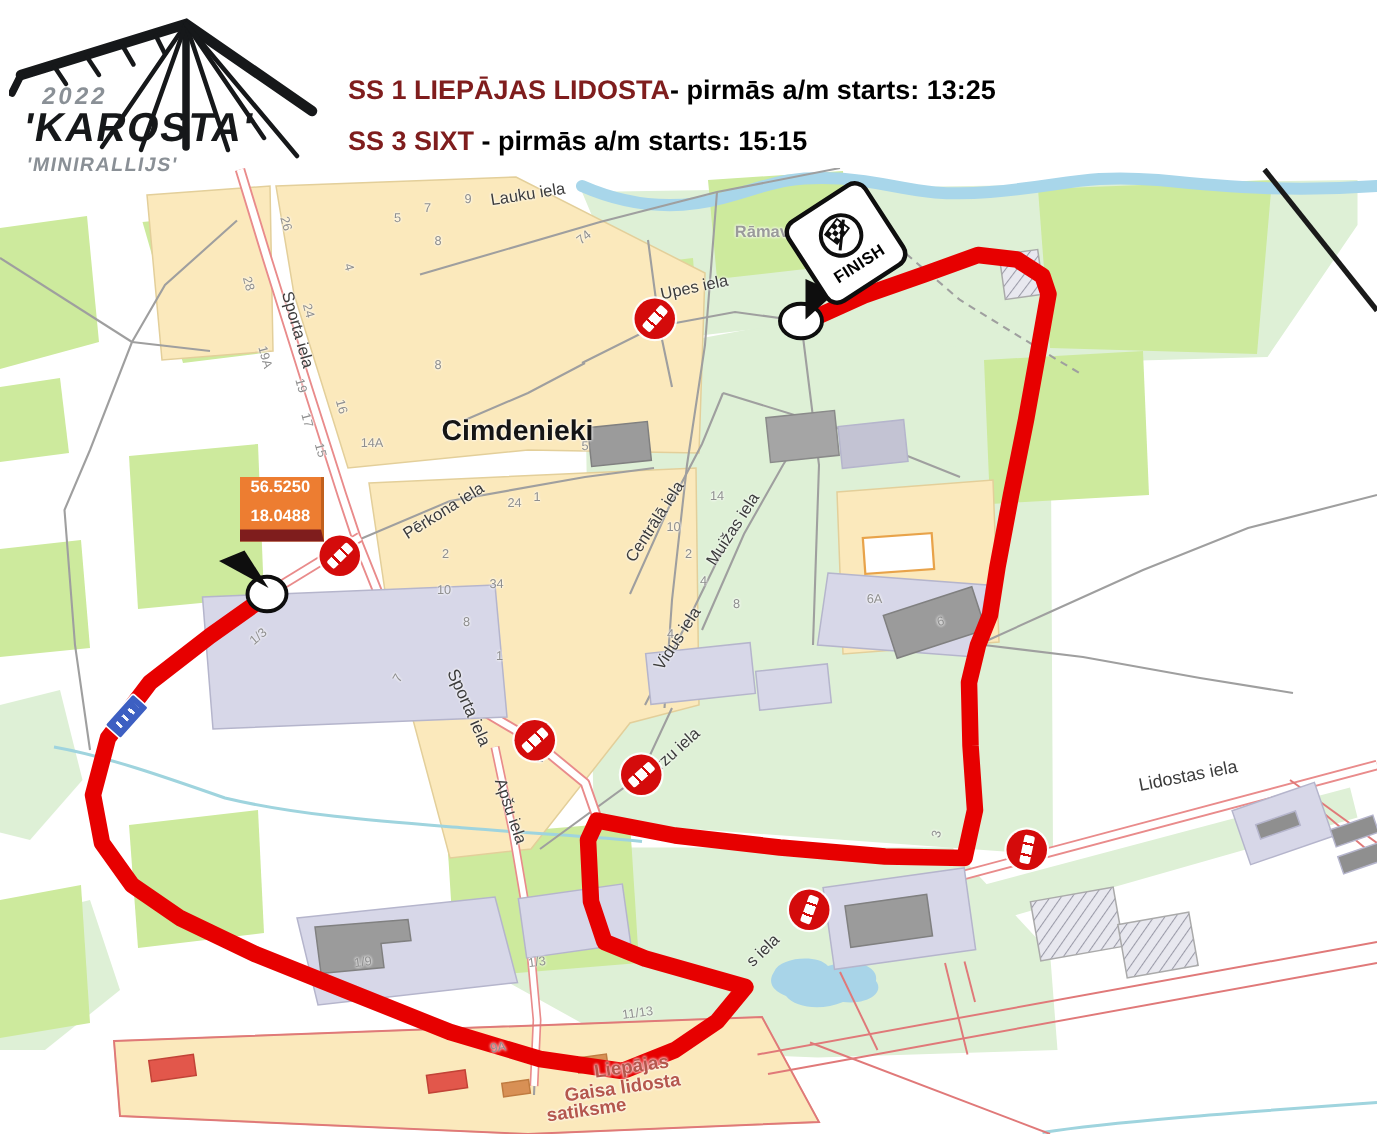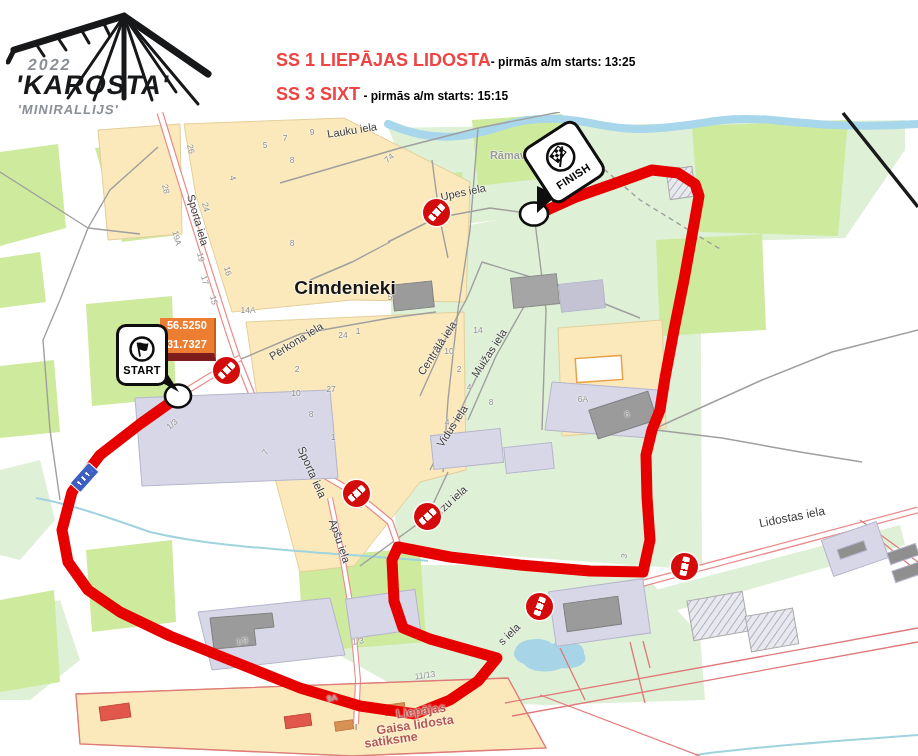--- a/index.html
+++ b/index.html
@@ -8,22 +8,22 @@
   
   #header{position:absolute;left:0;top:0;width:918px;height:112px;background:#fff;z-index:40;}
   #logo{position:absolute;left:6px;top:4px;width:220px;height:116px;}
   #logo .yr{position:absolute;left:22px;top:52px;font-size:16px;font-weight:800;
             color:#8a9096;transform:skewX(-10deg);letter-spacing:2px;}
   #logo .nm{position:absolute;left:10px;top:66px;font-size:27px;font-weight:800;
             color:#16181a;transform:skewX(-10deg);letter-spacing:1px;}
   #logo .sub{position:absolute;left:12px;top:98px;font-size:13px;font-weight:800;
             color:#8a9096;transform:skewX(-10deg);letter-spacing:1px;}
   .stageline{position:absolute;left:232px;white-space:nowrap;}
-  .stageline .big{font-size:18px;font-weight:800;color:#ef4444;margin-left:44px;}
-  .stageline .small{font-size:12px;font-weight:800;color:#000;}
+  .stageline .big{font-size:18px;font-weight:800;color:#7f1d1d;}
+  .stageline .small{font-size:18px;font-weight:800;color:#000;}
   
   #labels{position:absolute;left:0;top:0;width:918px;height:756px;z-index:10;pointer-events:none;}
   .mlabel{position:absolute;white-space:nowrap;color:#3c3c3c;
           text-shadow:0 0 2px #fff,0 0 2px #fff;transform-origin:center;}
   .street{font-size:11px;font-weight:400;}
   .hnum{font-size:8.5px;color:#8f8f8f;font-weight:400;}
   .place{font-weight:700;color:#151515;}
   
   .noentry{position:absolute;width:27px;height:27px;margin:-13.5px 0 0 -13.5px;border-radius:50%;
            background:#d40b0b;box-shadow:0 0 0 1.5px rgba(255,255,255,.9);z-index:20;}
@@ -203,34 +203,34 @@
       <div class="mlabel street" style="left: 792px; top: 517px; font-size: 12px; transform: translate(-50%, -50%) rotate(-11deg);">Lidostas iela</div>
       <div class="mlabel street" style="left: 509px; top: 634px; font-size: 11px; transform: translate(-50%, -50%) rotate(-44deg);">s iela</div>
       <div class="mlabel hnum" style="left: 191px; top: 149px; transform: translate(-50%, -50%) rotate(75deg);">26</div>
       <div class="mlabel hnum" style="left: 166px; top: 189px; transform: translate(-50%, -50%) rotate(75deg);">28</div>
       <div class="mlabel hnum" style="left: 206px; top: 207px; transform: translate(-50%, -50%) rotate(75deg);">24</div>
       <div class="mlabel hnum" style="left: 177px; top: 238px; transform: translate(-50%, -50%) rotate(75deg);">19A</div>
       <div class="mlabel hnum" style="left: 201px; top: 257px; transform: translate(-50%, -50%) rotate(75deg);">19</div>
       <div class="mlabel hnum" style="left: 228px; top: 271px; transform: translate(-50%, -50%) rotate(75deg);">16</div>
       <div class="mlabel hnum" style="left: 205px; top: 280px; transform: translate(-50%, -50%) rotate(75deg);">17</div>
       <div class="mlabel hnum" style="left: 214px; top: 300px; transform: translate(-50%, -50%) rotate(75deg);">15</div>
-      <div class="mlabel hnum" style="left: 248px; top: 310px; transform: translate(-50%, -50%) rotate(0deg);">14A</div>
+      <div class="mlabel hnum" style="left: 248px; top: 295px; transform: translate(-50%, -50%) rotate(0deg);">14A</div>
       <div class="mlabel hnum" style="left: 265px; top: 145px; transform: translate(-50%, -50%) rotate(0deg);">5</div>
       <div class="mlabel hnum" style="left: 285px; top: 138px; transform: translate(-50%, -50%) rotate(0deg);">7</div>
       <div class="mlabel hnum" style="left: 312px; top: 132px; transform: translate(-50%, -50%) rotate(0deg);">9</div>
       <div class="mlabel hnum" style="left: 292px; top: 160px; transform: translate(-50%, -50%) rotate(0deg);">8</div>
       <div class="mlabel hnum" style="left: 292px; top: 243px; transform: translate(-50%, -50%) rotate(0deg);">8</div>
       <div class="mlabel hnum" style="left: 389px; top: 158px; transform: translate(-50%, -50%) rotate(-40deg);">74</div>
       <div class="mlabel hnum" style="left: 233px; top: 178px; transform: translate(-50%, -50%) rotate(75deg);">4</div>
       <div class="mlabel hnum" style="left: 358px; top: 331px; transform: translate(-50%, -50%) rotate(0deg);">1</div>
       <div class="mlabel hnum" style="left: 343px; top: 335px; transform: translate(-50%, -50%) rotate(0deg);">24</div>
       <div class="mlabel hnum" style="left: 297px; top: 369px; transform: translate(-50%, -50%) rotate(0deg);">2</div>
       <div class="mlabel hnum" style="left: 296px; top: 393px; transform: translate(-50%, -50%) rotate(0deg);">10</div>
       <div class="mlabel hnum" style="left: 311px; top: 414px; transform: translate(-50%, -50%) rotate(0deg);">8</div>
-      <div class="mlabel hnum" style="left: 331px; top: 389px; transform: translate(-50%, -50%) rotate(0deg);">27</div>
+      <div class="mlabel hnum" style="left: 331px; top: 389px; transform: translate(-50%, -50%) rotate(0deg);">34</div>
       <div class="mlabel hnum" style="left: 333px; top: 437px; transform: translate(-50%, -50%) rotate(0deg);">1</div>
       <div class="mlabel hnum" style="left: 265px; top: 452px; transform: translate(-50%, -50%) rotate(-60deg);">7</div>
       <div class="mlabel hnum" style="left: 172px; top: 424px; transform: translate(-50%, -50%) rotate(-40deg);">1/3</div>
       <div class="mlabel hnum" style="left: 360px; top: 505px; transform: translate(-50%, -50%) rotate(0deg);">2</div>
       <div class="mlabel hnum" style="left: 390px; top: 297px; transform: translate(-50%, -50%) rotate(0deg);">5</div>
       <div class="mlabel hnum" style="left: 447px; top: 422px; transform: translate(-50%, -50%) rotate(0deg);">4</div>
       <div class="mlabel hnum" style="left: 478px; top: 330px; transform: translate(-50%, -50%) rotate(0deg);">14</div>
       <div class="mlabel hnum" style="left: 449px; top: 351px; transform: translate(-50%, -50%) rotate(0deg);">10</div>
       <div class="mlabel hnum" style="left: 459px; top: 369px; transform: translate(-50%, -50%) rotate(0deg);">2</div>
       <div class="mlabel hnum" style="left: 469px; top: 387px; transform: translate(-50%, -50%) rotate(0deg);">4</div>
@@ -260,49 +260,41 @@
         <div class="bar" style="transform: rotate(-42deg); transform-origin: center center;"></div>
       </div>
       <div class="noentry" style="left: 539px; top: 606px;">
         <div class="bar" style="transform: rotate(-70deg); transform-origin: center center;"></div>
       </div>
       <div class="noentry" style="left: 684px; top: 566px;">
         <div class="bar" style="transform: rotate(-78deg); transform-origin: center center;"></div>
       </div>
     </div>
 
-  <div class="sign" id="start-sign">
-    <svg width="30" height="30" viewBox="0 0 30 30">
-      <circle cx="15" cy="14" r="11.5" fill="none" stroke="#0e0e0e" stroke-width="2.4"></circle>
-      <line x1="10.5" y1="7.5" x2="13" y2="21.5" stroke="#0e0e0e" stroke-width="1.8"></line>
-      <path d="M10.8,8 C14,6 17,10 21.5,8.3 L20,15.5 C16.3,17.2 13.6,13.6 11.9,14.7 Z" fill="#0e0e0e"></path>
-    </svg>
-    <div class="cap">START</div>
-  </div>
 
   <div class="sign" id="finish-sign">
     <svg width="34" height="34" viewBox="0 0 34 34">
       <circle cx="17" cy="16" r="13.5" fill="none" stroke="#0e0e0e" stroke-width="2.6"></circle>
       <line x1="11" y1="24" x2="24" y2="8" stroke="#0e0e0e" stroke-width="2"></line>
       <g transform="rotate(-20 17 13)">
         <rect x="10" y="7" width="13" height="10" fill="none" stroke="#0e0e0e" stroke-width="1.2"></rect>
         <rect x="10" y="7" width="3.2" height="3.3" fill="#0e0e0e"></rect>
           <rect x="16.4" y="7" width="3.2" height="3.3" fill="#0e0e0e"></rect>
         <rect x="13.2" y="10.3" width="3.2" height="3.3" fill="#0e0e0e"></rect>
           <rect x="19.6" y="10.3" width="3.4" height="3.3" fill="#0e0e0e"></rect>
         <rect x="10" y="13.6" width="3.2" height="3.4" fill="#0e0e0e"></rect>
           <rect x="16.4" y="13.6" width="3.2" height="3.4" fill="#0e0e0e"></rect>
       </g>
     </svg>
     <div class="cap">FINISH</div>
   </div>
 
   <div id="coordbox">
     <span>56.5250</span>
-    <span>31.7327</span>
+    <span>18.0488</span>
   </div>
 
   <div id="blue-sign"></div>
 
   <div id="header">
     <div id="logo">
       <svg width="220" height="116" viewBox="0 0 220 116">
         <g stroke="#16181a" stroke-linecap="round" fill="none">
           <path d="M8,46 L118,12 L202,70" stroke-width="7"></path>
           <path d="M118,12 L118,94" stroke-width="5"></path>

